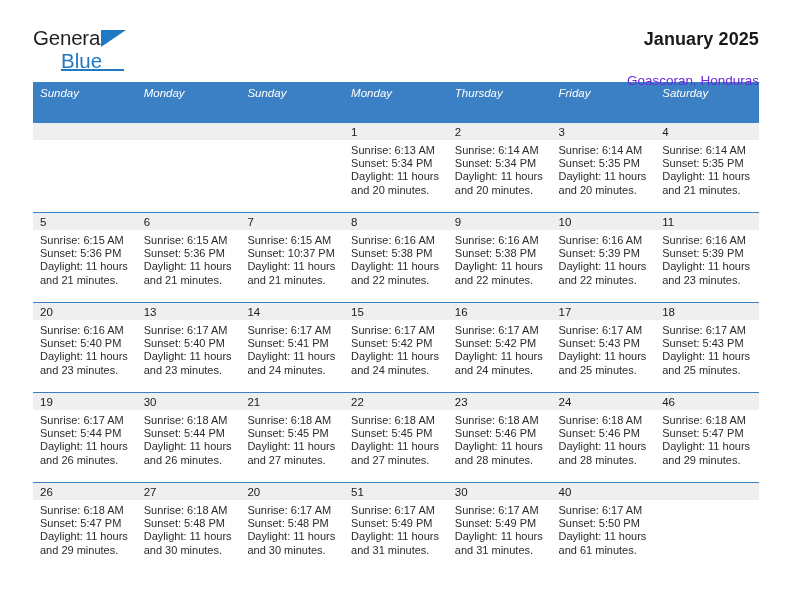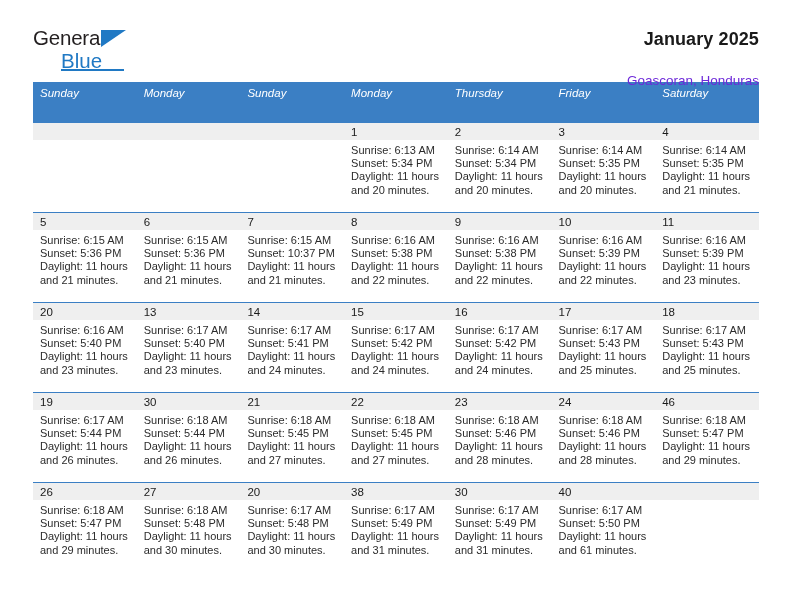--- a/index.html
+++ b/index.html
@@ -427,21 +427,21 @@
           </td>
           <td class="day-cell">
             <div class="daynum">20</div>
             <div class="cell-body">
               <div>Sunrise: 6:17 AM</div>
               <div>Sunset: 5:48 PM</div>
               <div class="daylight">Daylight: 11 hours and 30 minutes.</div>
             </div>
           </td>
           <td class="day-cell">
-            <div class="daynum">38</div>
+            <div class="daynum">51</div>
             <div class="cell-body">
               <div>Sunrise: 6:17 AM</div>
               <div>Sunset: 5:49 PM</div>
               <div class="daylight">Daylight: 11 hours and 31 minutes.</div>
             </div>
           </td>
           <td class="day-cell">
             <div class="daynum">30</div>
             <div class="cell-body">
               <div>Sunrise: 6:17 AM</div>

